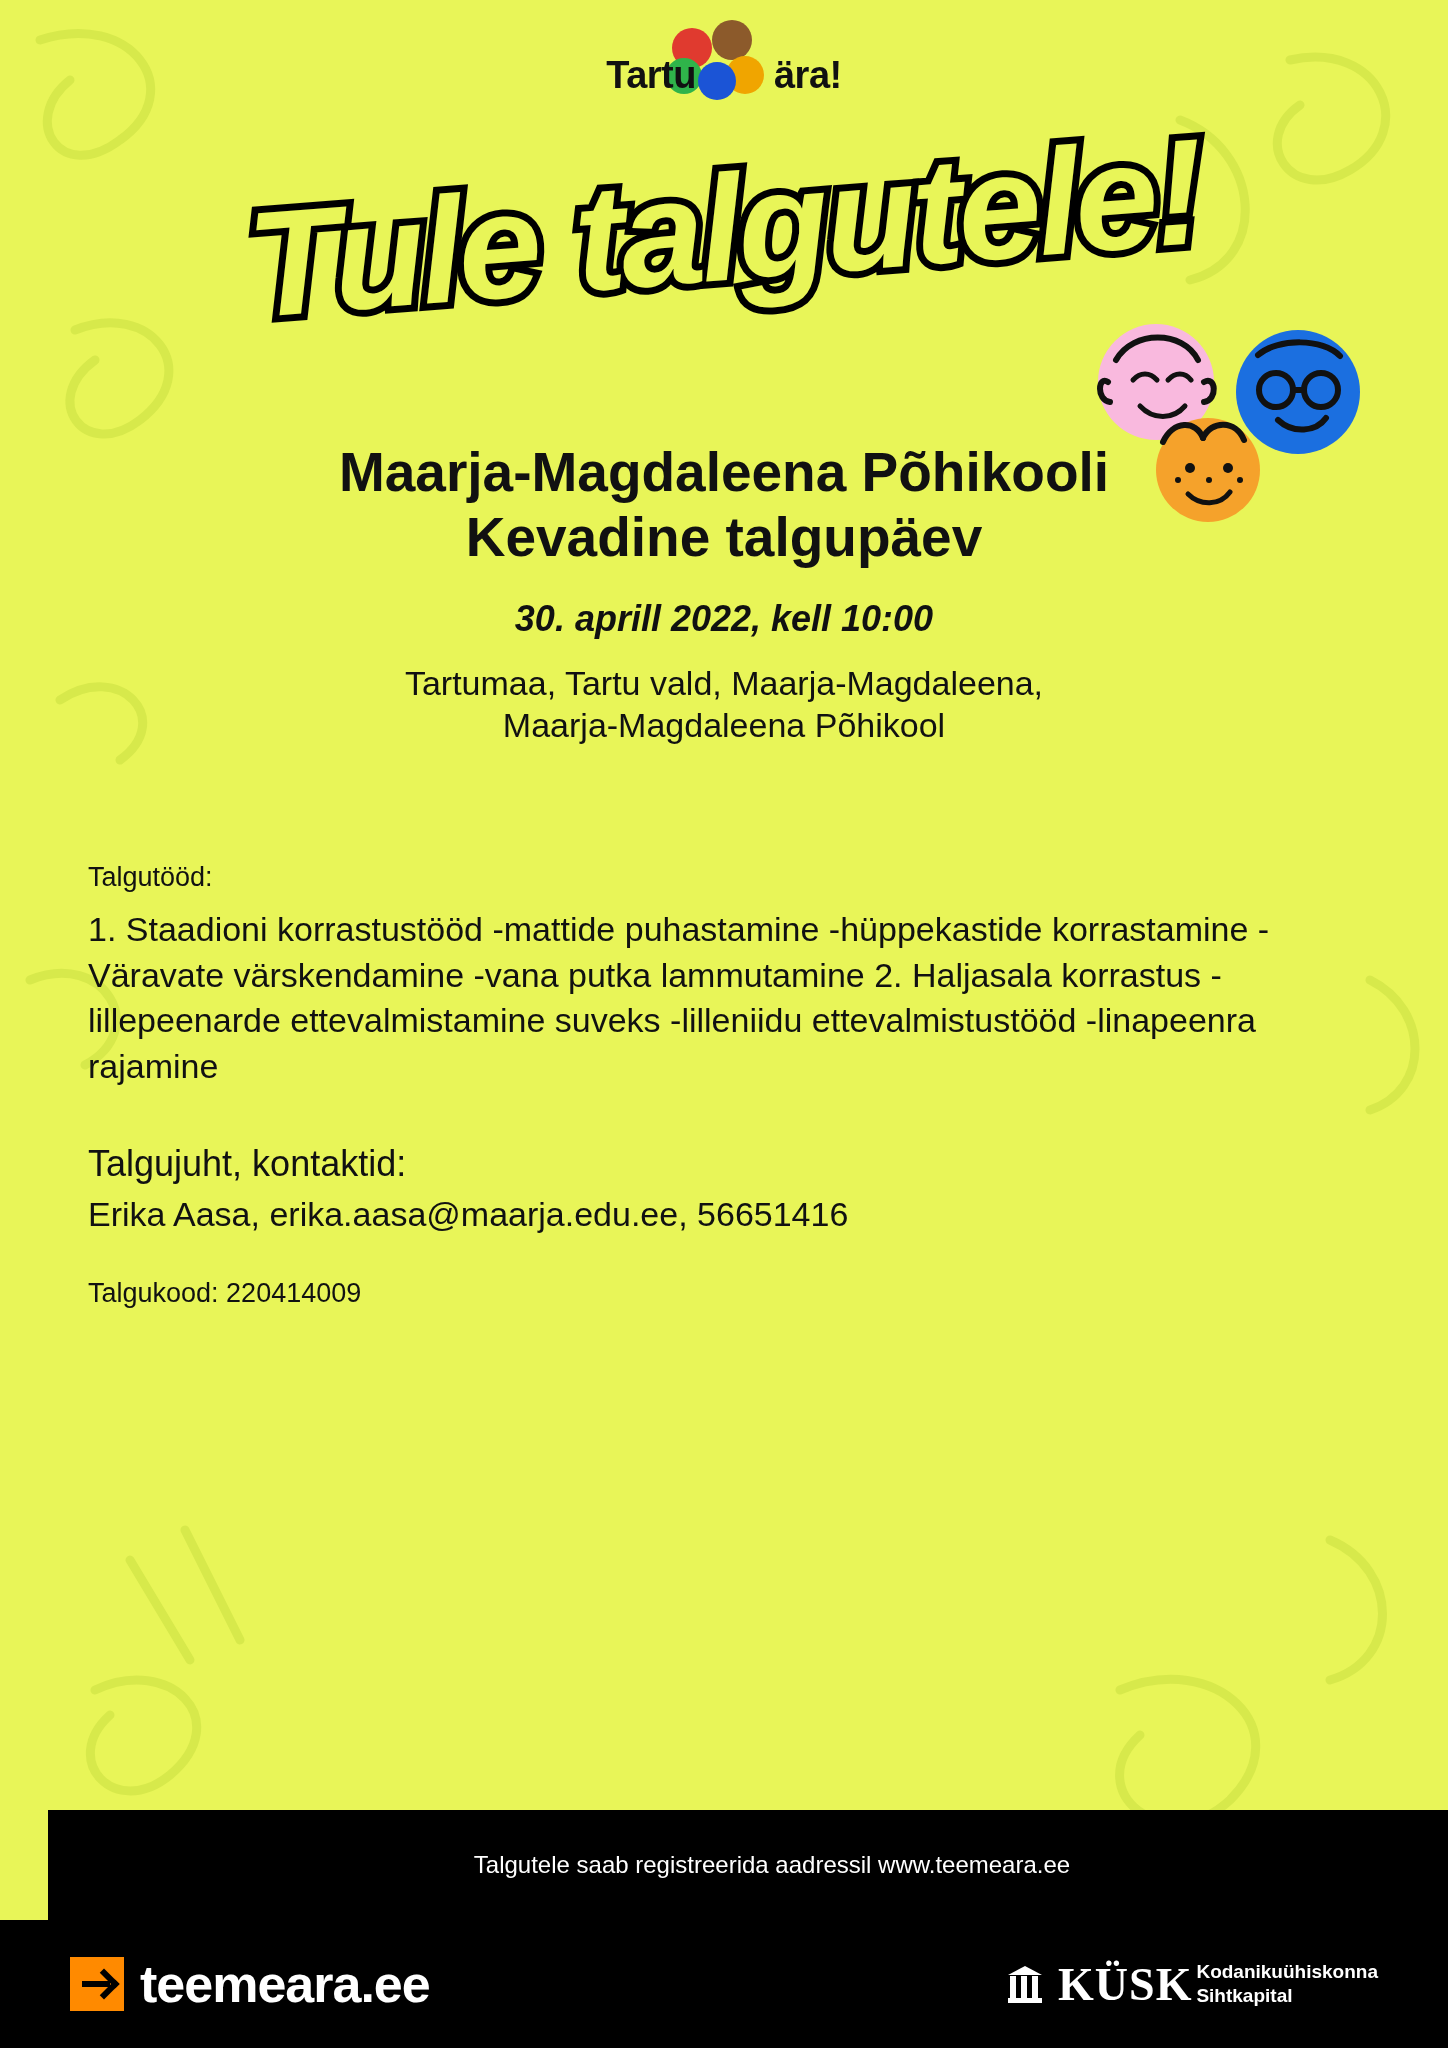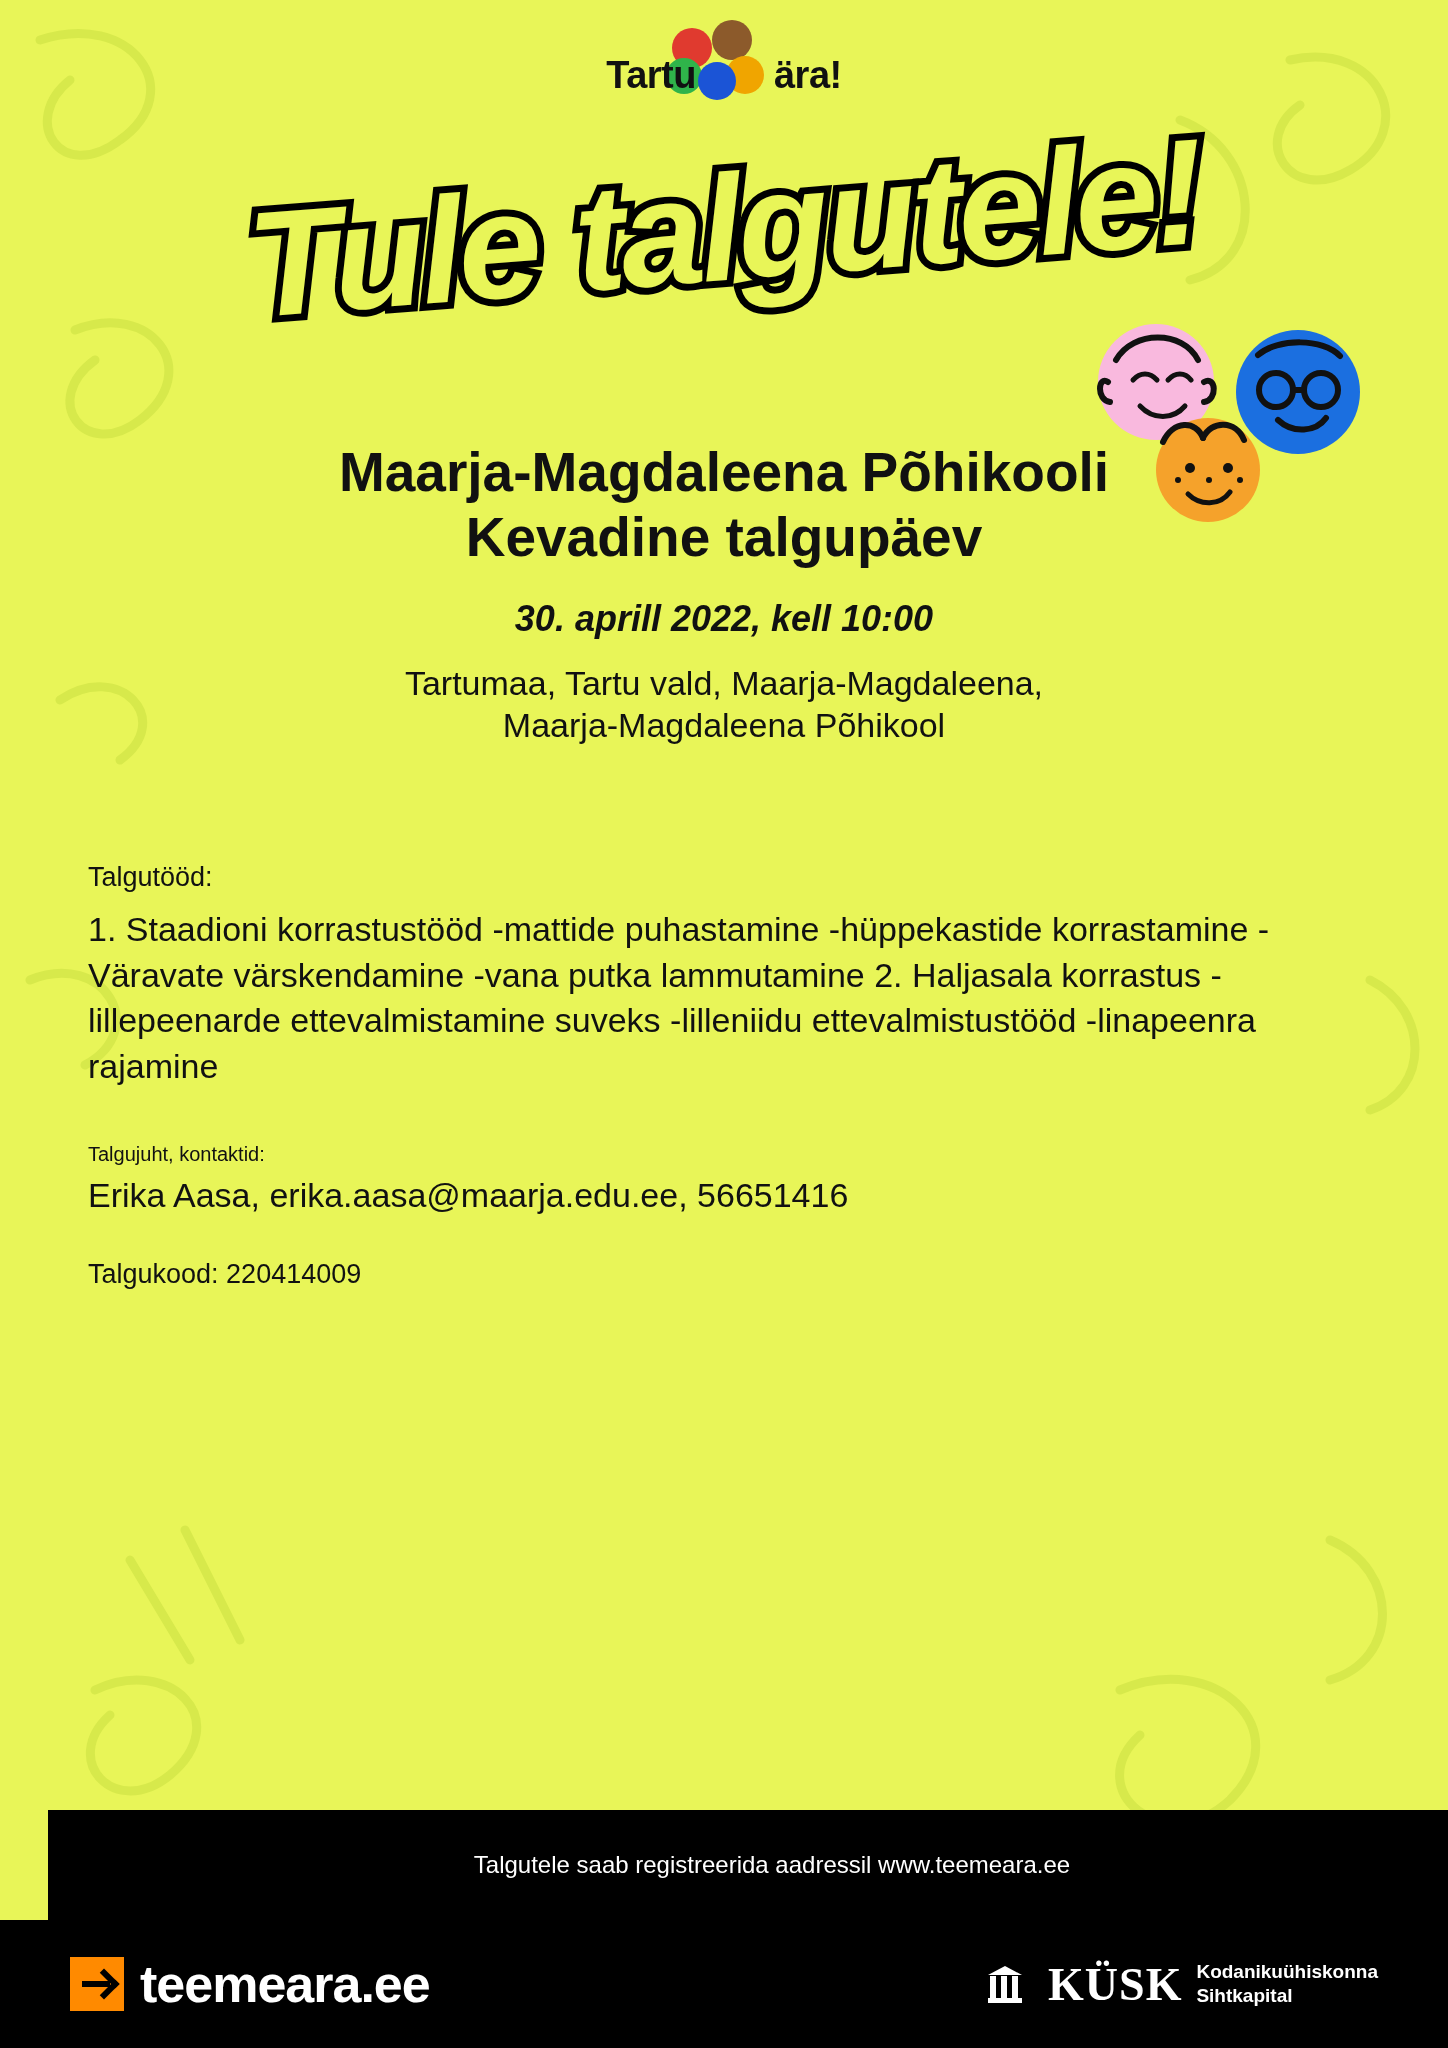--- a/index.html
+++ b/index.html
@@ -125,21 +125,21 @@
     font-size: 27px;
     color: #111;
     margin-bottom: 14px;
   }
   .works {
     font-size: 34px;
     color: #111;
     line-height: 1.34;
     margin-bottom: 54px;
   }
-  .contact-label { font-size: 20px; color:#111; margin-bottom: 10px; }
+  .contact-label { font-size: 36px; color:#111; margin-bottom: 10px; }
   .contact {
     font-size: 34px;
     color: #111;
     margin-bottom: 44px;
   }
   .code { font-size: 27px; color: #111; }
 
   
   .footer-note {
     position: absolute;
@@ -198,21 +198,21 @@
   .brand-text {
     color: #fff;
     font-size: 52px;
     font-weight: bold;
     letter-spacing: -1px;
   }
   .kusk {
     margin-left: auto;
     display: flex;
     align-items: center;
-    gap: 14px;
+    gap: 4px;
     color: #fff;
   }
   .kusk-mark {
     width: 46px; height: 40px;
     position: relative;
   }
   .kusk-name {
     font-size: 46px;
     font-weight: bold;
     letter-spacing: 1px;

